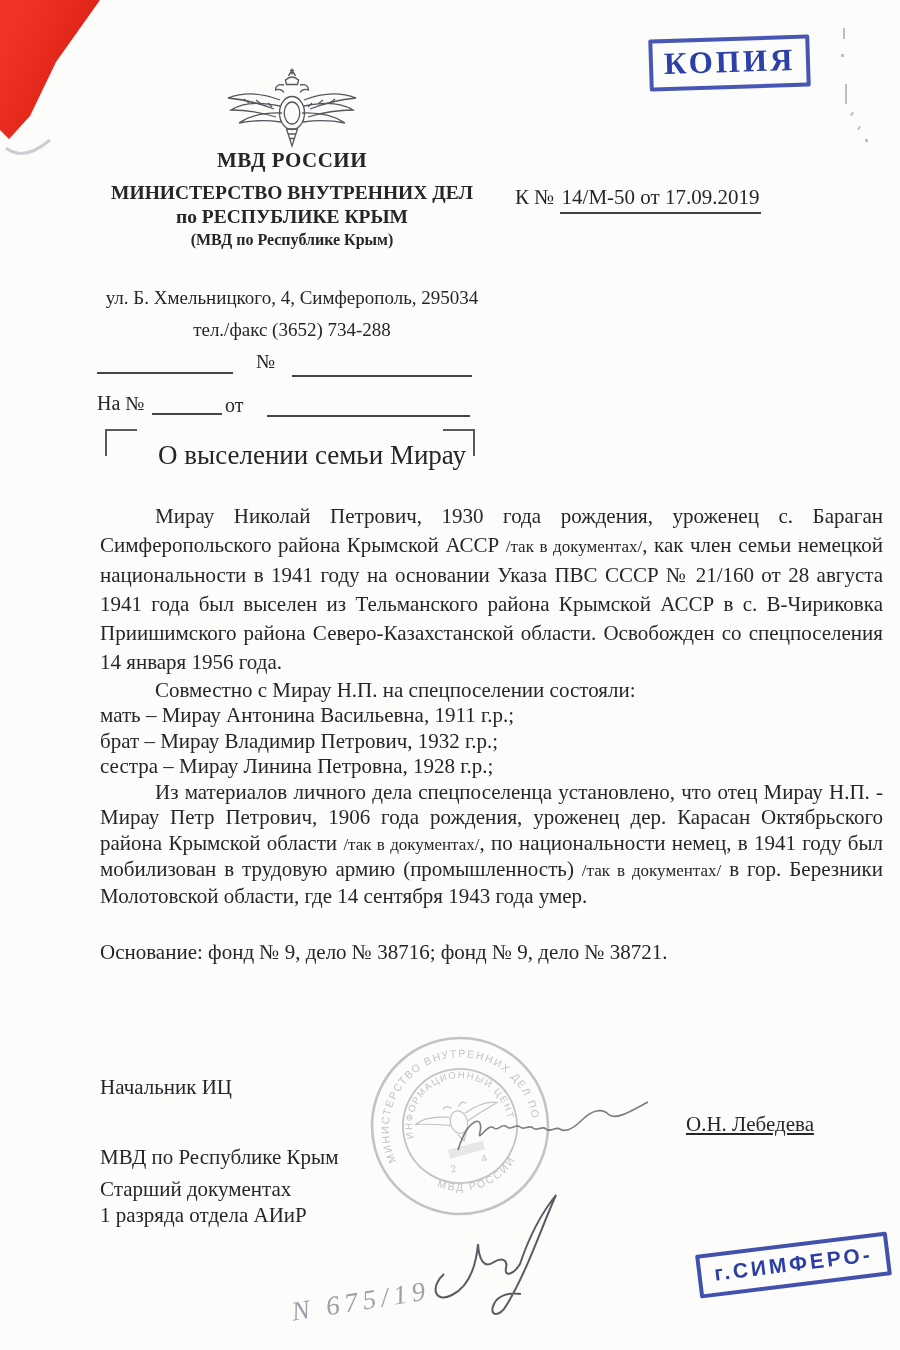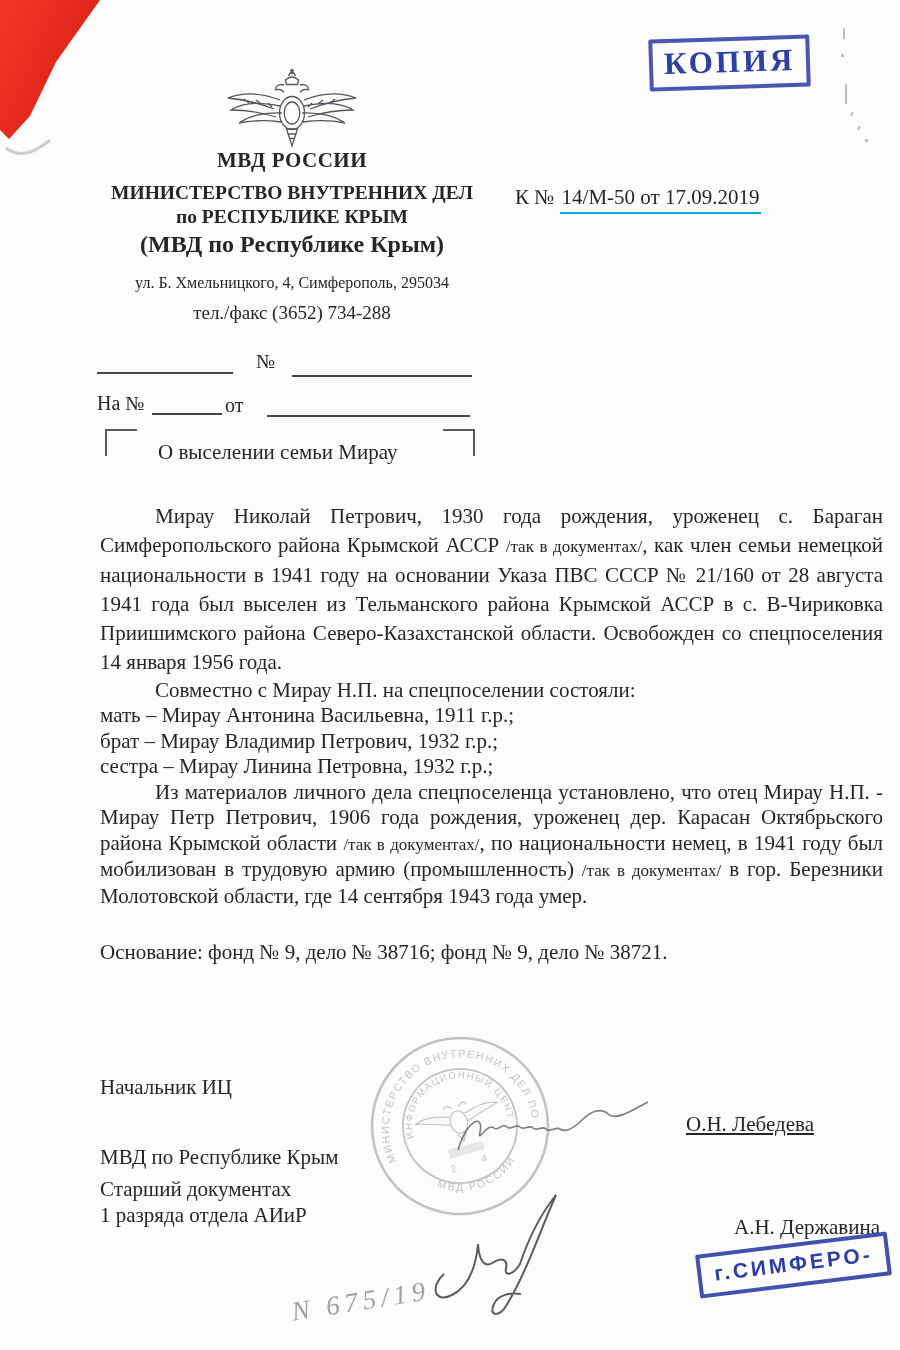--- a/index.html
+++ b/index.html
@@ -13,40 +13,40 @@
   .red-corner{
     left:0;top:0;width:108px;height:148px;
     background:linear-gradient(115deg,#f03527 10%,#dd1f14 70%);
     clip-path:polygon(0 0,100px 0,56px 62px,30px 116px,9px 139px,0 130px);
   }
   
   .hdr-center{left:88px;top:148px;width:408px;text-align:center;}
   .org-short{font-weight:bold;font-size:21px;letter-spacing:.5px;margin-bottom:9px;}
   .org1{font-weight:bold;font-size:19.5px;}
   .org2{font-weight:bold;font-size:19.5px;margin-top:2px;}
-  .org3{font-weight:bold;font-size:24px;margin-top:3px;}
-  .addr{font-size:16px;margin-top:16px;}
+  .org3{font-weight:bold;font-size:16px;margin-top:3px;}
+  .addr{font-size:19px;margin-top:38px;}
   .phone{font-size:19px;margin-top:10px;}
   .emblem{left:224px;top:66px;}
   
   .copy-stamp{
     left:649px;top:37px;padding:3px 11px 5px;
     border:4px solid rgba(45,64,168,.88);border-radius:2px;
     transform:rotate(-1.8deg);
     color:#2d40a8;font-weight:bold;font-size:31px;letter-spacing:3px;
   }
   .ref-line{left:515px;top:185px;font-size:21px;white-space:nowrap;}
-  .ref-underline{border-bottom:2px solid #0ea5e9;padding:0 2px 3px 2px;}
+  .ref-underline{border-bottom:2px solid #404040;padding:0 2px 3px 2px;}
   
   .doc-title{left:88px;top:327px;width:408px;text-align:center;font-weight:bold;font-size:23px;letter-spacing:1px;}
   .blank-line{border-bottom:2px solid #454545;height:0;}
   .lbl{font-size:20px;}
   .bracket-l{left:105px;top:429px;width:30px;height:25px;border-top:2px solid #5a5a5a;border-left:2px solid #5a5a5a;}
   .bracket-r{left:443px;top:429px;width:30px;height:25px;border-top:2px solid #5a5a5a;border-right:2px solid #5a5a5a;}
-  .subject{left:158px;top:440px;font-size:21px;}
+  .subject{left:158px;top:440px;font-size:27px;}
   
   .body-block{left:100px;top:502px;width:783px;font-size:21px;}
   .p1{text-align:justify;text-indent:55px;line-height:29px;}
   .intro{text-indent:55px;line-height:26px;margin-top:0;}
   .fam{line-height:25.5px;}
   .p2{text-align:justify;text-indent:55px;line-height:25.5px;}
   .basis{margin-top:30px;line-height:26px;}
   .sic{font-size:17px;}
   
   .sgn{font-size:21px;text-align:right;}
@@ -136,32 +136,31 @@
 
   <div class="abs bracket-l"></div>
   <div class="abs bracket-r"></div>
   <div class="abs subject">О выселении семьи Мирау</div>
 
   <div class="abs body-block">
     <div class="p1">Мирау Николай Петрович, 1930 года рождения, уроженец с. Бараган Симферопольского района Крымской АССР <span class="sic">/так в документах/</span>, как член семьи немецкой национальности в 1941 году на основании Указа ПВС СССР № 21/160 от 28 августа 1941 года был выселен из Тельманского района Крымской АССР в с. В-Чириковка Приишимского района Северо-Казахстанской области. Освобожден со спецпоселения 14 января 1956 года.</div>
     <div class="intro">Совместно с Мирау Н.П. на спецпоселении состояли:</div>
     <div class="fam">мать – Мирау Антонина Васильевна, 1911 г.р.;</div>
     <div class="fam">брат – Мирау Владимир Петрович, 1932 г.р.;</div>
-    <div class="fam">сестра – Мирау Линина Петровна, 1932 г.р.;</div>
+    <div class="fam">сестра – Мирау Линина Петровна, 1928 г.р.;</div>
     <div class="p2">Из материалов личного дела спецпоселенца установлено, что отец Мирау Н.П. - Мирау Петр Петрович, 1906 года рождения, уроженец дер. Карасан Октябрьского района Крымской области <span class="sic">/так в документах/</span>, по национальности немец, в 1941 году был мобилизован в трудовую армию (промышленность) <span class="sic">/так в документах/</span> в гор. Березники Молотовской области, где 14 сентября 1943 года умер.</div>
     <div class="basis">Основание: фонд № 9, дело № 38716; фонд № 9, дело № 38721.</div>
   </div>
 
   <div class="abs sgn role1a">Начальник ИЦ</div>
   <div class="abs sgn role1b">МВД по Республике Крым</div>
   <div class="abs sgn name1">О.Н. Лебедева</div>
 
   <div class="abs sgn role2a">Старший документах</div>
   <div class="abs sgn role2b">1 разряда отдела АИиР</div>
-  <div class="abs sgn name2">А.Н. Державина</div>
 
   <svg class="abs round-stamp" width="200" height="200" viewBox="0 0 200 200">
     <defs>
       <path id="arcTop" d="M 30,120 A 72,72 0 1 1 170,120" fill="none"></path>
       <path id="arcBot" d="M 42,128 A 64,64 0 0 0 158,128" fill="none"></path>
       <path id="arcIn" d="M 53,110 A 48,48 0 1 1 147,110" fill="none"></path>
     </defs>
     <g stroke="#8f9995" fill="none">
       <circle cx="100" cy="100" r="88" stroke-width="2.6"></circle>
       <circle cx="100" cy="100" r="57" stroke-width="1.8"></circle>

